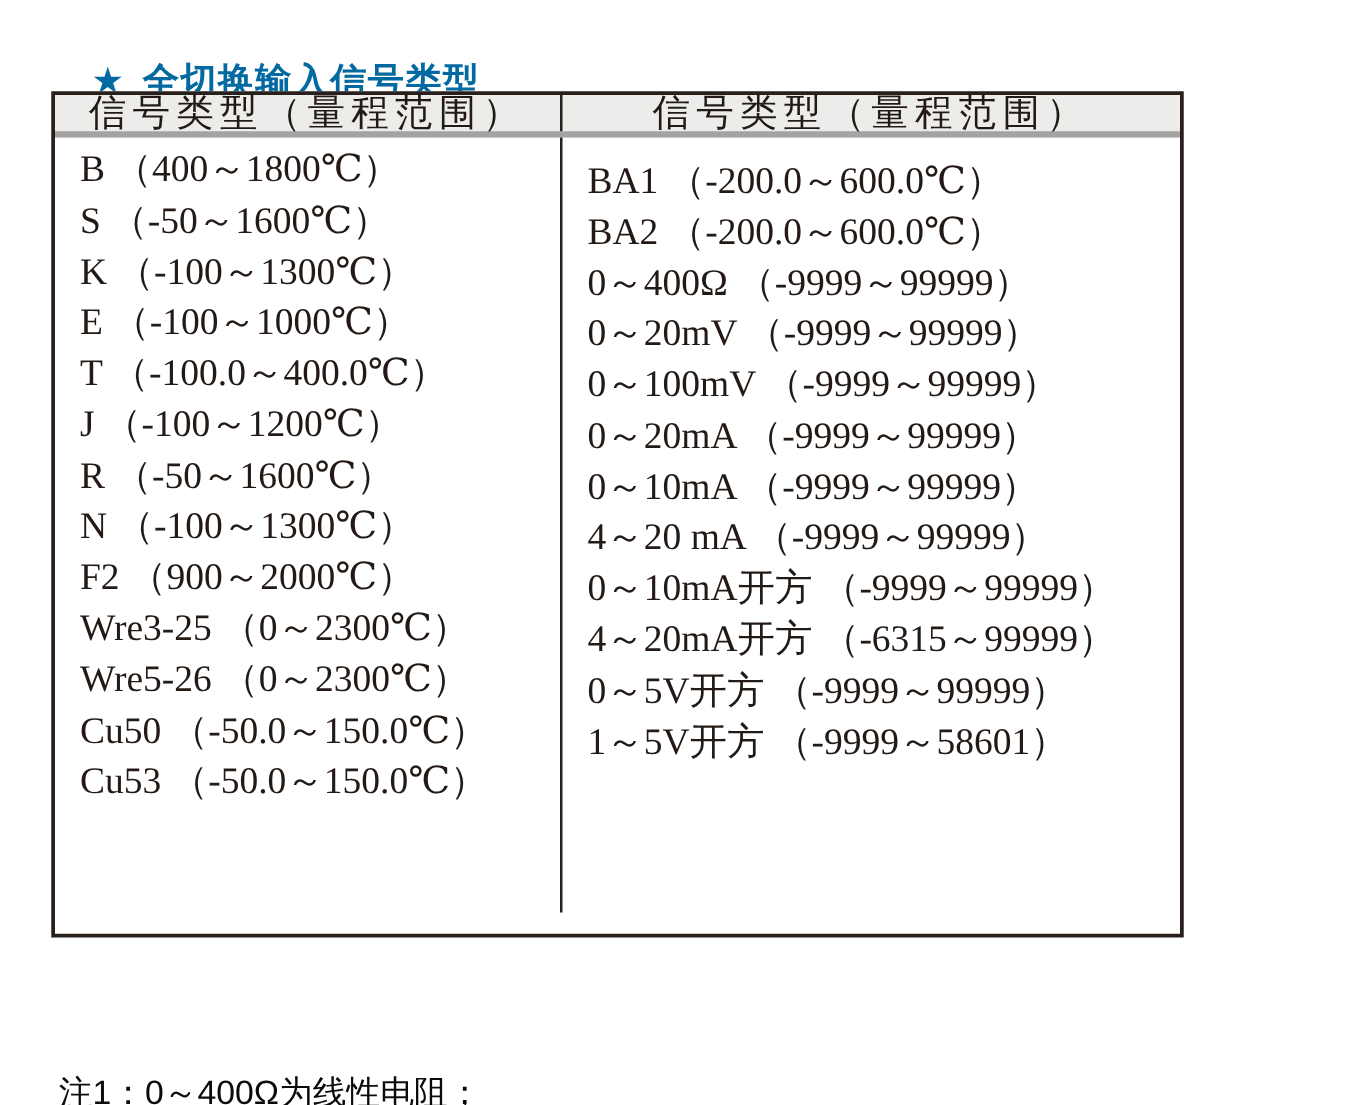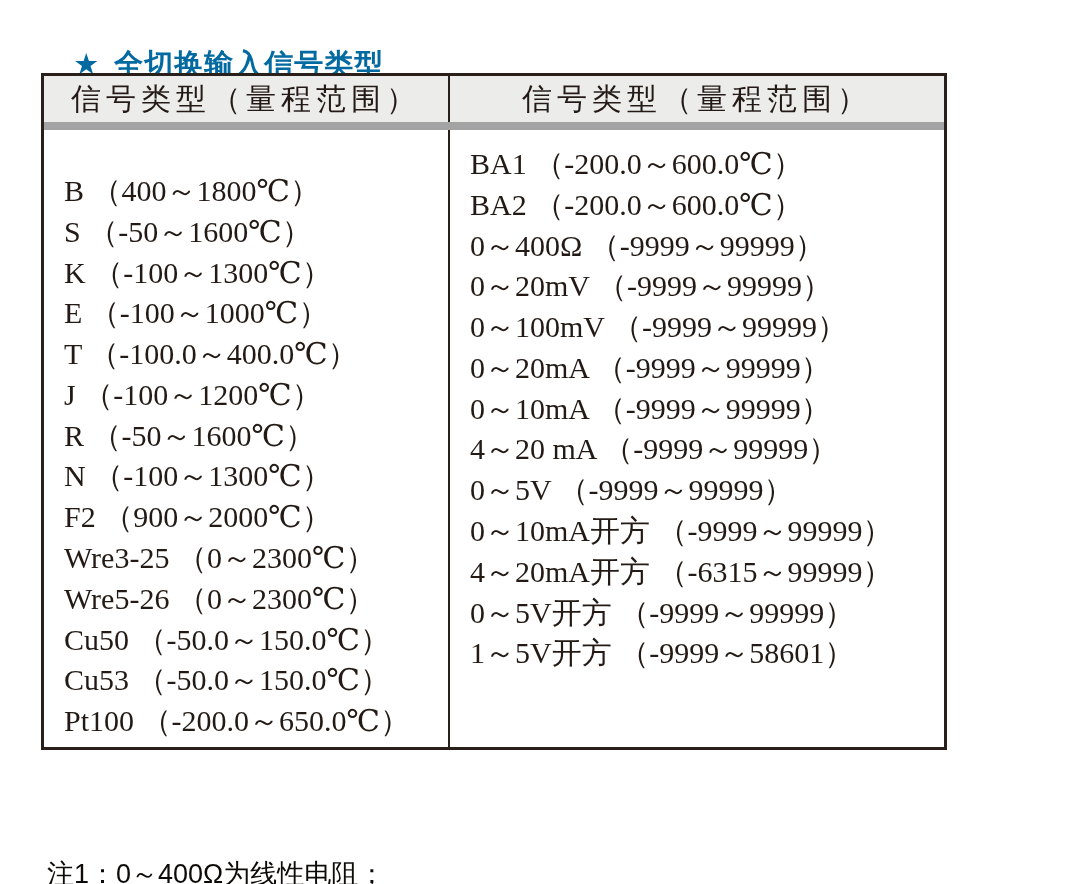--- a/index.html
+++ b/index.html
@@ -23,43 +23,43 @@
     left: 41px;
     top: 73px;
     width: 906px;
     height: 677px;
     border: 3px solid #2a201b;
     background: #ffffff;
   }
 
   .thead {
     display: flex;
-    height: 54px;
+    height: 34px;
     background: #ececea;
-    border-bottom: 8px solid #a3a3a3;
+    border-bottom: 5px solid #a3a3a3;
   }
   .th {
     display: flex;
     align-items: center;
     justify-content: center;
     font-family: "Liberation Serif", "DejaVu Serif", serif;
     font-size: 30px;
     color: #231a15;
     letter-spacing: 5px;
     white-space: pre;
   }
   .th.left { flex: 0 0 404px; }
   .th.right { flex: 1 1 auto; border-left: 2px solid #2a201b; }
 
   .tbody {
     display: flex;
     height: 620px;
   }
   .col { overflow: hidden; }
-  .col.left { flex: 0 0 404px; padding: 5px 0 16px 20px; margin-top: 36px; }
+  .col.left { flex: 0 0 404px; padding: 5px 0 16px 20px; }
   .col.right { flex: 1 1 auto; border-left: 2px solid #2a201b; padding: 14px 0 0 20px; }
 
   .row {
     display: flex;
     align-items: center;
     height: 40.8px;
     font-family: "Liberation Serif", "DejaVu Serif", serif;
     font-size: 30px;
     color: #231a15;
     white-space: pre;
@@ -110,41 +110,39 @@
 
         <div class="row">Wre3-25 （0～2300℃）</div>
 
         <div class="row">Wre5-26 （0～2300℃）</div>
 
         <div class="row">Cu50 （-50.0～150.0℃）</div>
 
         <div class="row">Cu53 （-50.0～150.0℃）</div>
 
 
-        <div class="row">Pt100 （-200.0～650.0℃）</div>
       </div>
     <div class="col right">
 
         <div class="row">BA1 （-200.0～600.0℃）</div>
 
         <div class="row">BA2 （-200.0～600.0℃）</div>
 
         <div class="row">0～400Ω （-9999～99999）</div>
 
         <div class="row">0～20mV （-9999～99999）</div>
 
         <div class="row">0～100mV （-9999～99999）</div>
 
         <div class="row">0～20mA （-9999～99999）</div>
 
         <div class="row">0～10mA （-9999～99999）</div>
 
         <div class="row">4～20 mA （-9999～99999）</div>
 
-        <div class="row">0～5V （-9999～99999）</div>
 
 
         <div class="row">0～10mA开方 （-9999～99999）</div>
 
         <div class="row">4～20mA开方 （-6315～99999）</div>
 
         <div class="row">0～5V开方 （-9999～99999）</div>
 
         <div class="row">1～5V开方 （-9999～58601）</div>
       </div>

